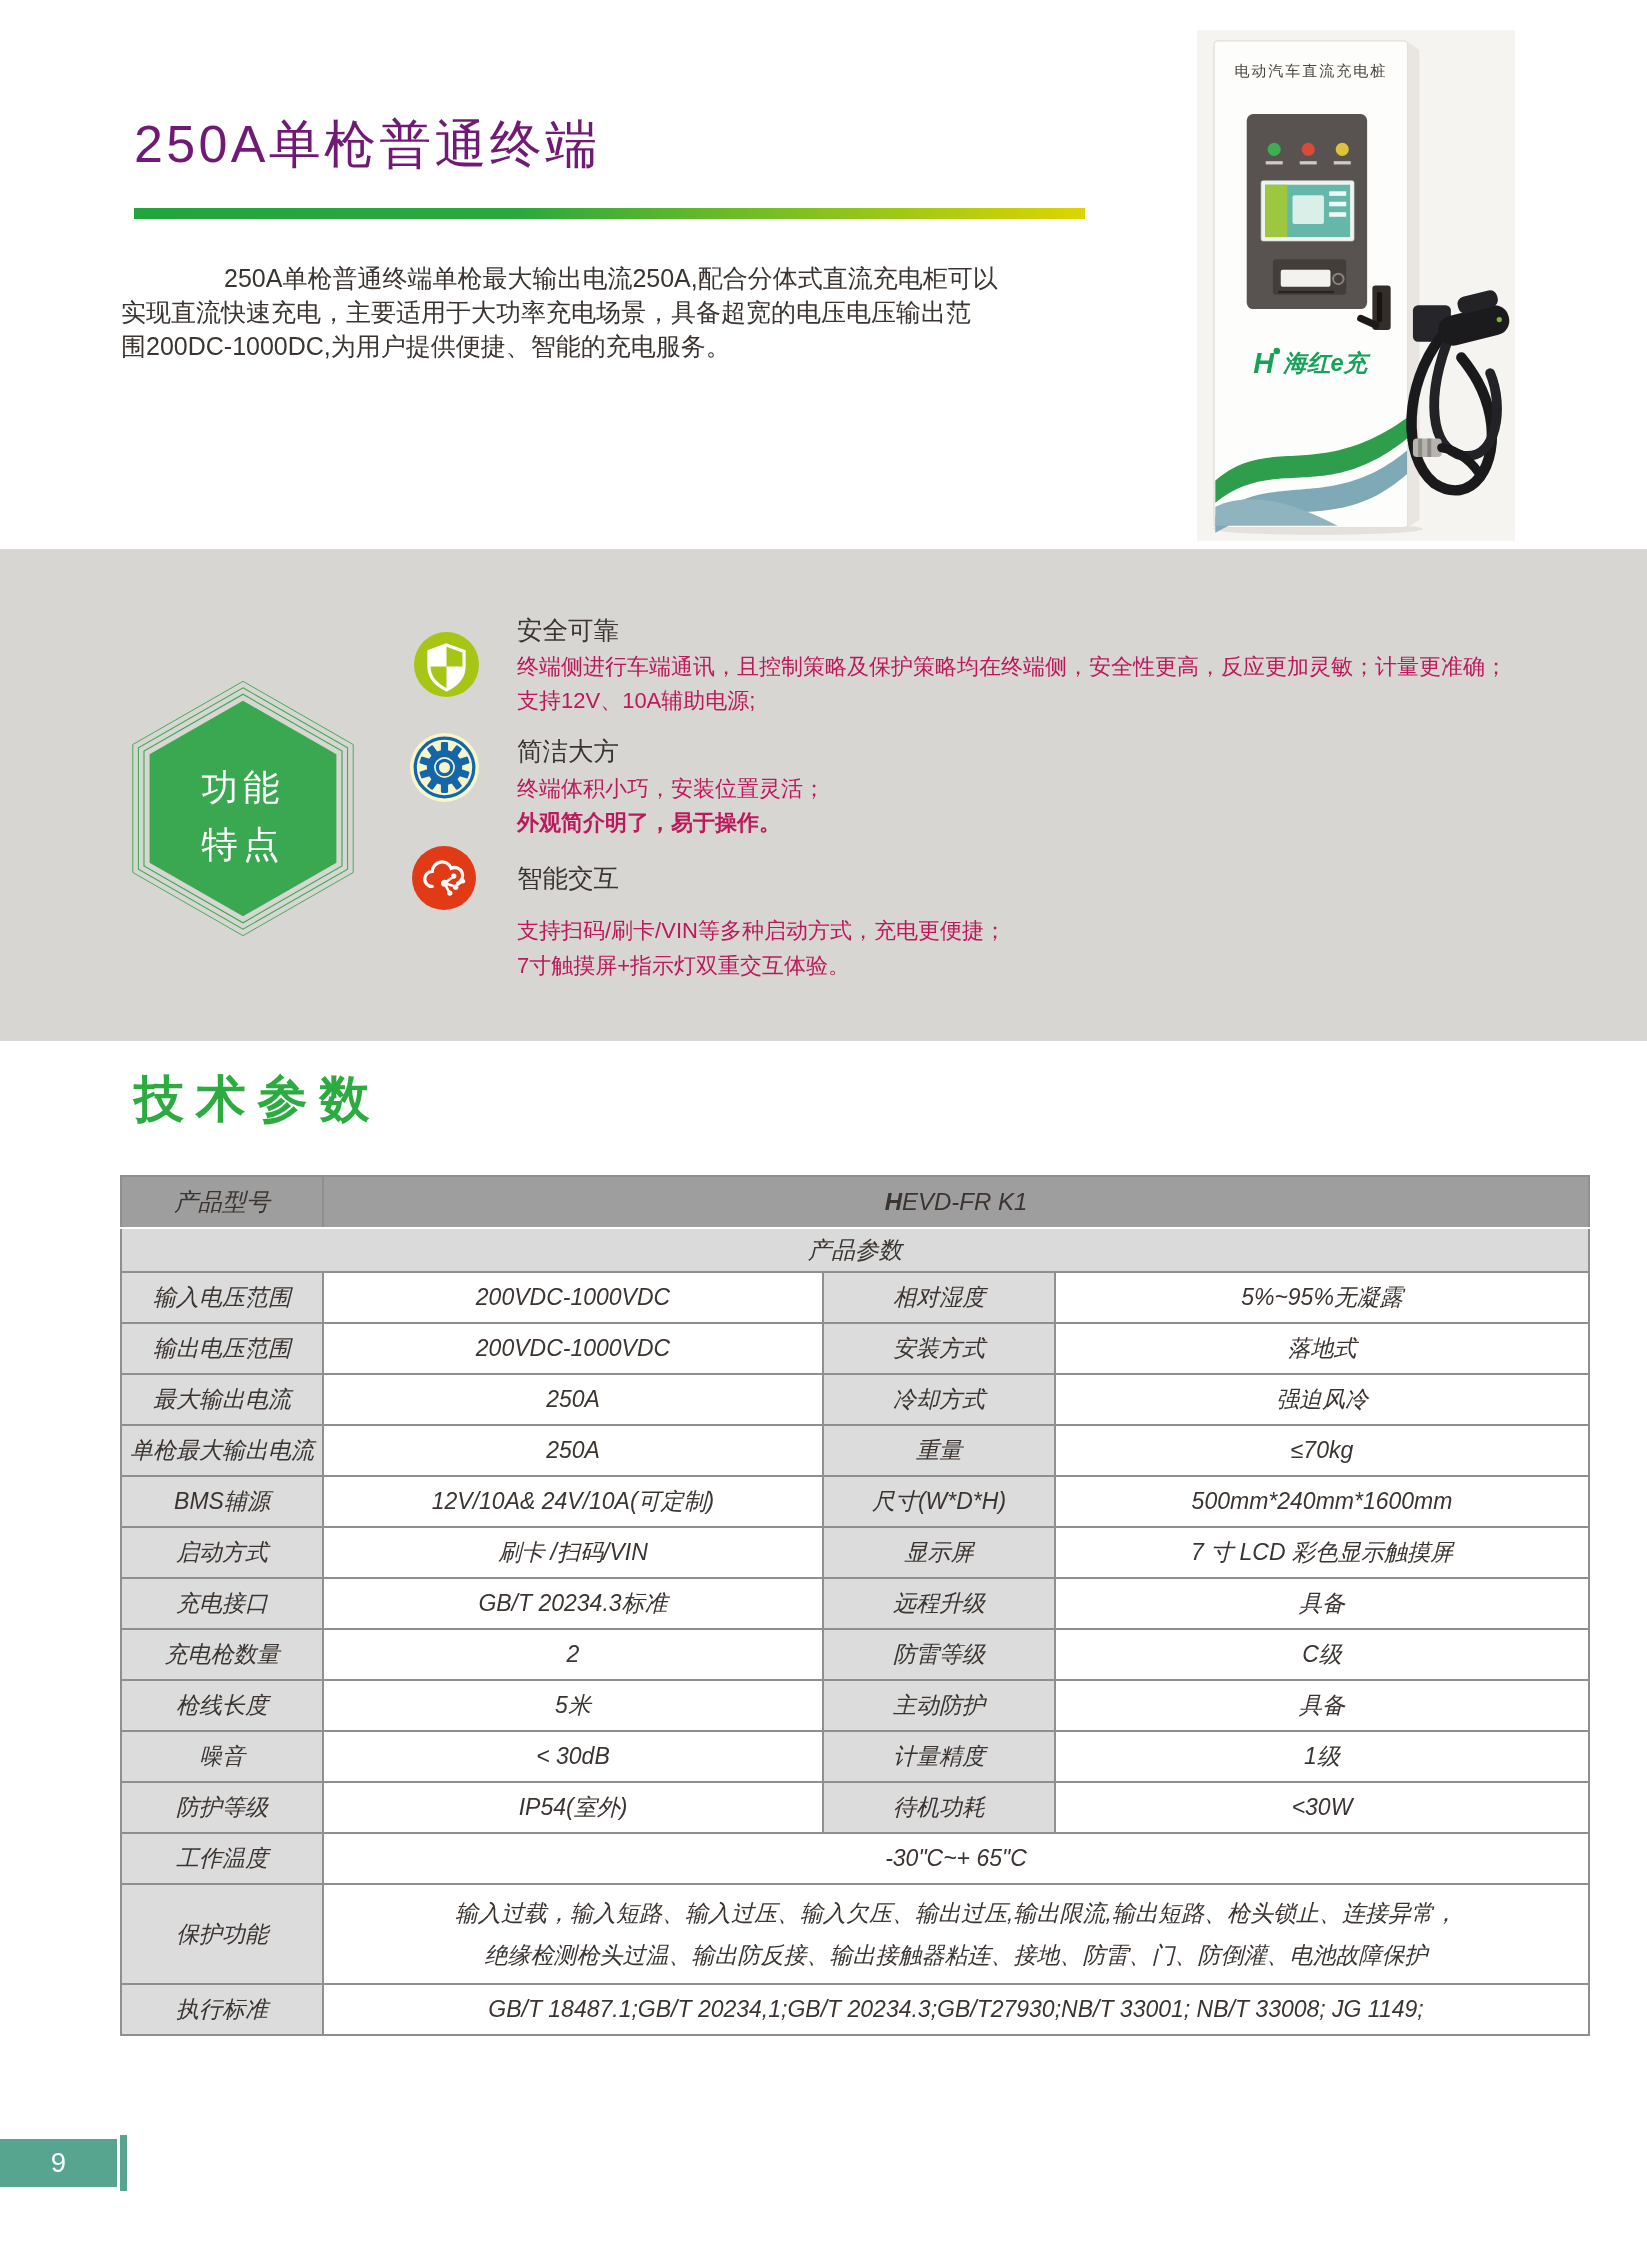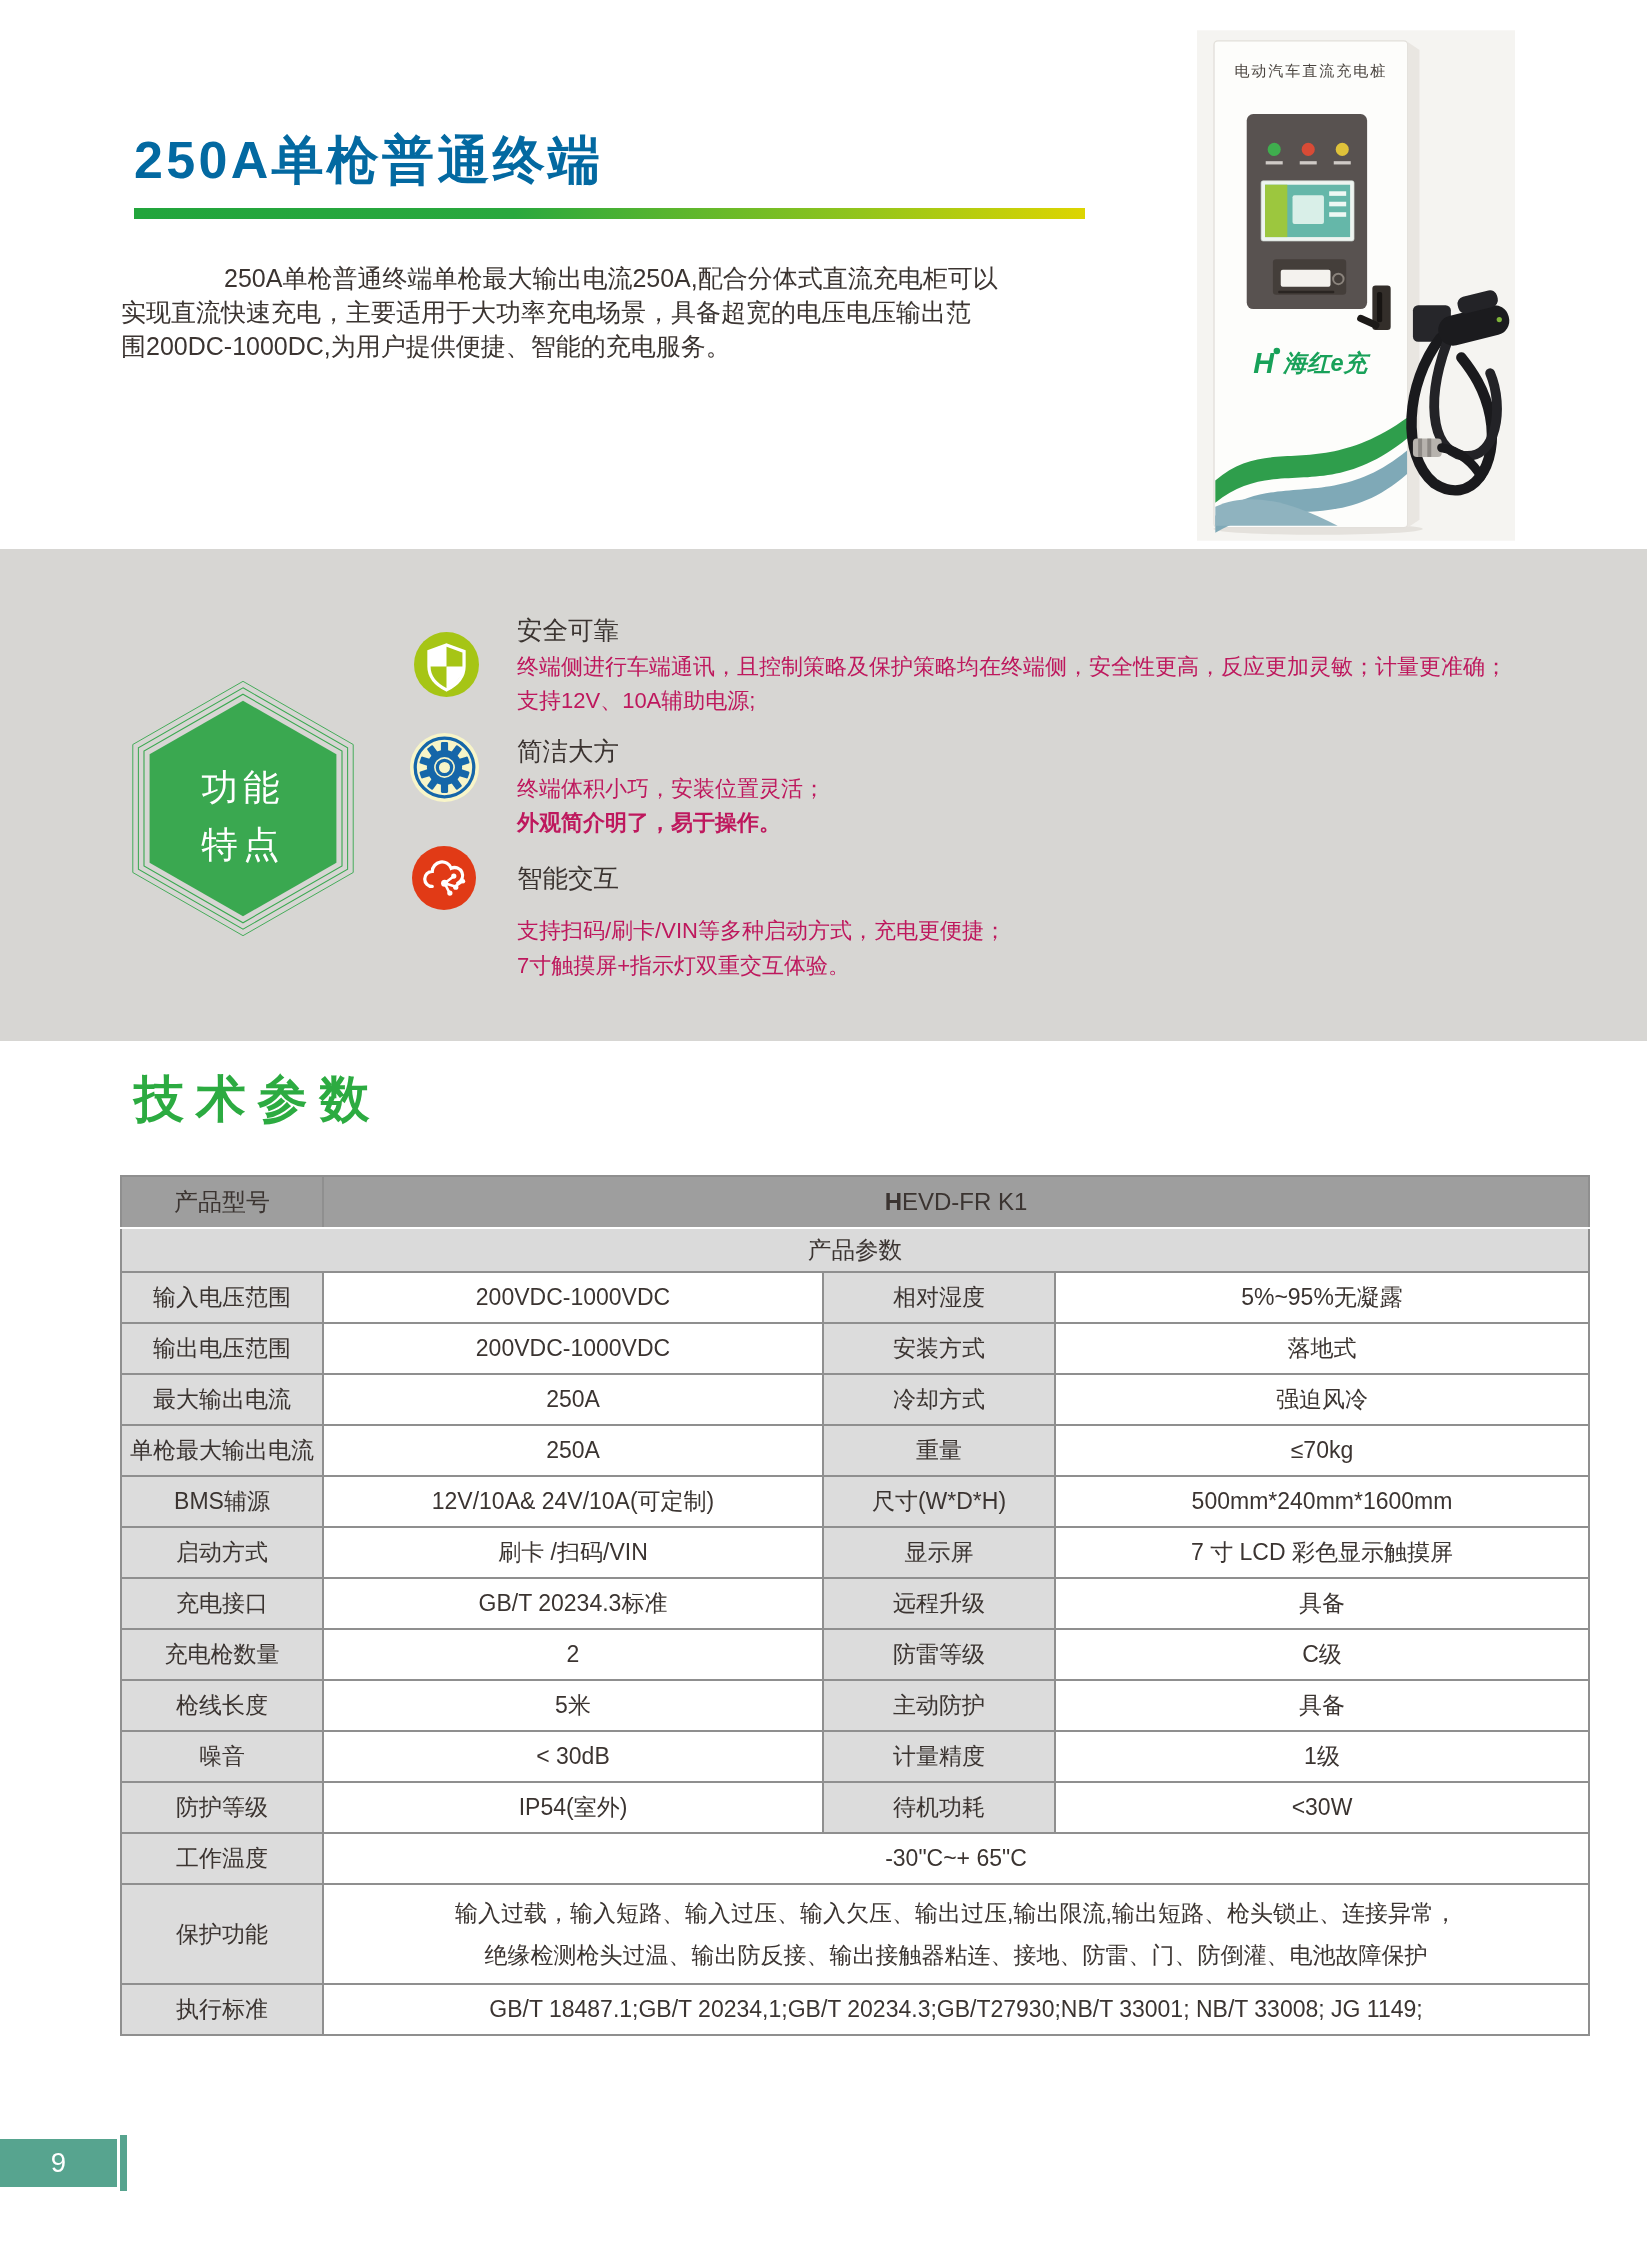--- a/index.html
+++ b/index.html
@@ -1,21 +1,21 @@
 <!DOCTYPE html>
 <html style="font-size:10.5px"><head>
 <meta charset="utf-8">
 <style>
   html,body{margin:0;padding:0;background:#ffffff;}
   .page{position:relative;width:1647px;height:2250px;background:#fff;overflow:hidden;
         font-family:"Liberation Sans","DejaVu Sans",sans-serif;color:#3b3431;}
 
   
-  .page-title{position:absolute;left:134px;top:126px;font-size:52px;font-weight:bold;
-              color:#0369a1;letter-spacing:3.3px;white-space:nowrap;}
+  .page-title{position:absolute;left:134px;top:110px;font-size:52px;font-weight:normal;
+              color:#701a75;letter-spacing:3.3px;white-space:nowrap;}
   .title-underline{position:absolute;left:134px;top:208px;width:951px;height:10.5px;
               background:linear-gradient(90deg,#22a53c 0%,#2aa83e 40%,#8ec41d 75%,#ddd501 100%);}
   .desc{position:absolute;left:121px;top:261px;width:930px;font-size:25px;line-height:34px;
         color:#3b3431;}
   .desc .dline{white-space:nowrap;height:34px;}
   .desc .dline.first{padding-left:103px;}
 
   
   .photo{position:absolute;left:1197px;top:30px;width:318px;height:511px;}
 
@@ -25,21 +25,21 @@
   .feat-icon{position:absolute;}
   .feat-title{position:absolute;left:517px;font-size:25.5px;color:#3b3431;white-space:nowrap;}
   .feat-line{position:absolute;left:517px;font-size:22px;color:#be185d;white-space:nowrap;}
 
   
   .specs-title{position:absolute;left:134px;top:1066px;font-size:50px;font-weight:bold;
                color:#2cab41;letter-spacing:11.8px;white-space:nowrap;}
   table.spec{position:absolute;left:120px;top:1175px;width:1468px;border-collapse:collapse;
              table-layout:fixed;font-size:23px;color:#3b3431;}
   table.spec td{border:2px solid #8f8f8f;text-align:center;vertical-align:middle;padding:0;}
-  table.spec{border:2.6px solid #8f8f8f;}
+  table.spec{border:2.6px solid #8f8f8f;font-style:italic;}
   tr.ra{height:52px;} tr.rb{height:44px;padding-left:8px;} tr.rn{height:51px;} tr.rp{height:100px;margin-left:47px;}
   tr.ra td{background:#9e9e9e;border-bottom:2.6px solid #ffffff;font-size:24px;}
   tr.rb td{background:#dadada;font-size:23.6px;}
   td.lbl{background:#dcdcdc;}
   td.val{background:#ffffff;}
   td.protect{text-align:left;padding-left:84px;}
   td.protect .pline{line-height:42px;white-space:nowrap;}
   .bold{font-weight:bold;}
 
   

